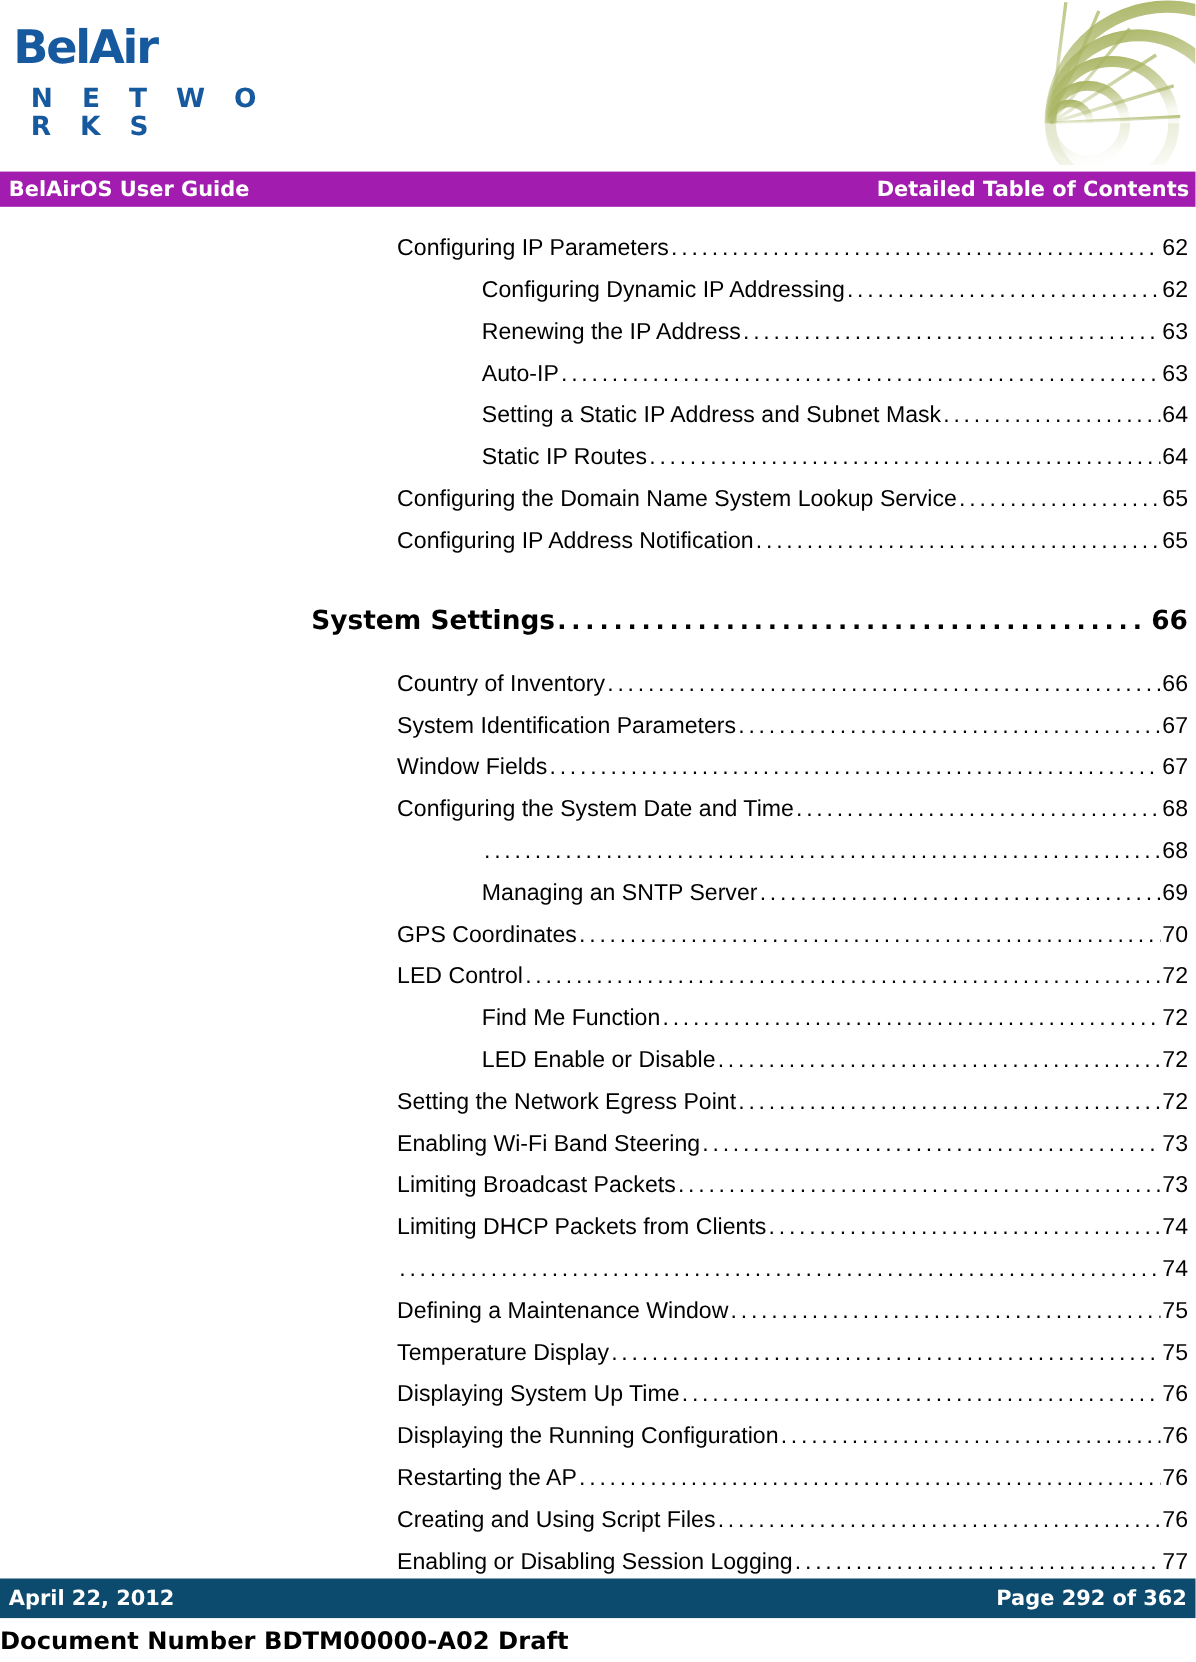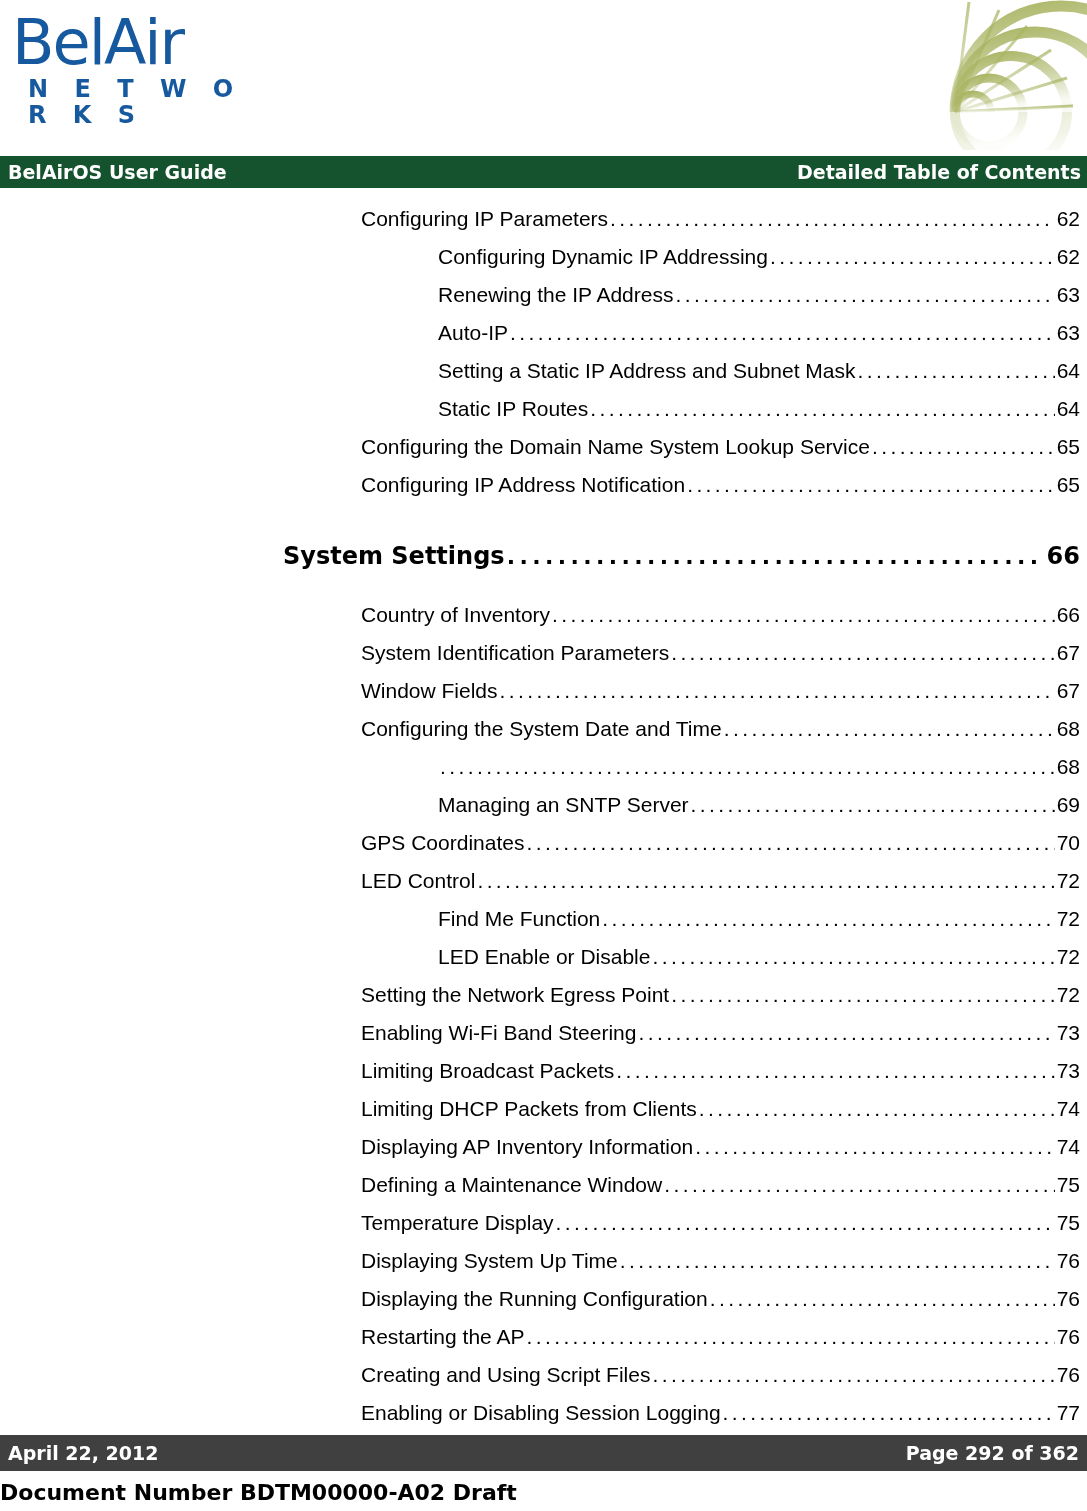--- a/index.html
+++ b/index.html
@@ -24,22 +24,22 @@
   }
   .logo-wrap {
     position: absolute;
     left: 12px;
     top: 12px;
     width: 260px;
     height: 100px;
   }
   .logo-word {
     font-family: "DejaVu Sans", sans-serif;
-    font-weight: normal;
-    font-size: 62px;
+    font-weight: bold;
+    font-size: 42px;
     line-height: 62px;
     letter-spacing: -2px;
     color: #16599f;
     display: block;
   }
   .logo-sub {
     font-family: "DejaVu Sans", sans-serif;
     font-weight: bold;
     font-size: 24px;
     line-height: 26px;
@@ -59,21 +59,21 @@
   }
   .corner-art svg { display: block; }
 
   
   .header-band {
     position: absolute;
     left: 0;
     top: 156px;
     width: 1087px;
     height: 32px;
-    background: #14532d;
+    background: #a21caf;
   }
   .header-band .hb-left,
   .header-band .hb-right {
     position: absolute;
     top: 3px;
     font-family: "DejaVu Sans", sans-serif;
     font-weight: bold;
     font-size: 19px;
     line-height: 26px;
     color: #ffffff;
@@ -85,21 +85,21 @@
   
   .toc {
     position: absolute;
     left: 0;
     top: 200px;
     width: 1087px;
   }
   .toc-row {
     position: relative;
     display: flex;
-    align-items: center;
+    align-items: flex-end;
     height: 38px;
     font-family: "Liberation Sans", sans-serif;
     font-size: 21px;
     color: #000000;
     white-space: nowrap;
   }
   .toc-row .lbl { flex: 0 0 auto; }
   .toc-row .leader {
     flex: 1 1 auto;
     overflow: hidden;
@@ -131,21 +131,21 @@
   .spacer-lg { height: 30px; }
   .spacer-sm { height: 18px; }
 
   
   .footer-band {
     position: absolute;
     left: 0;
     bottom: 40px;
     width: 1087px;
     height: 36px;
-    background: #404040;
+    background: #0c4a6e;
   }
   .footer-band span {
     position: absolute;
     top: 5px;
     font-family: "DejaVu Sans", sans-serif;
     font-weight: bold;
     font-size: 19px;
     line-height: 26px;
     color: #ffffff;
     white-space: nowrap;
@@ -331,21 +331,20 @@
       <span class="lbl">Limiting Broadcast Packets</span>
       <span class="leader">................................................................................................................................................................</span>
       <span class="pg">73</span>
     </div>
     <div class="toc-row lvl1">
       <span class="lbl">Limiting DHCP Packets from Clients</span>
       <span class="leader">................................................................................................................................................................</span>
       <span class="pg">74</span>
     </div>
     <div class="toc-row lvl1">
-      <span class="lbl">Displaying AP Inventory Information</span>
       <span class="leader">................................................................................................................................................................</span>
       <span class="pg">74</span>
     </div>
     <div class="toc-row lvl1">
       <span class="lbl">Defining a Maintenance Window</span>
       <span class="leader">................................................................................................................................................................</span>
       <span class="pg">75</span>
     </div>
     <div class="toc-row lvl1">
       <span class="lbl">Temperature Display</span>

